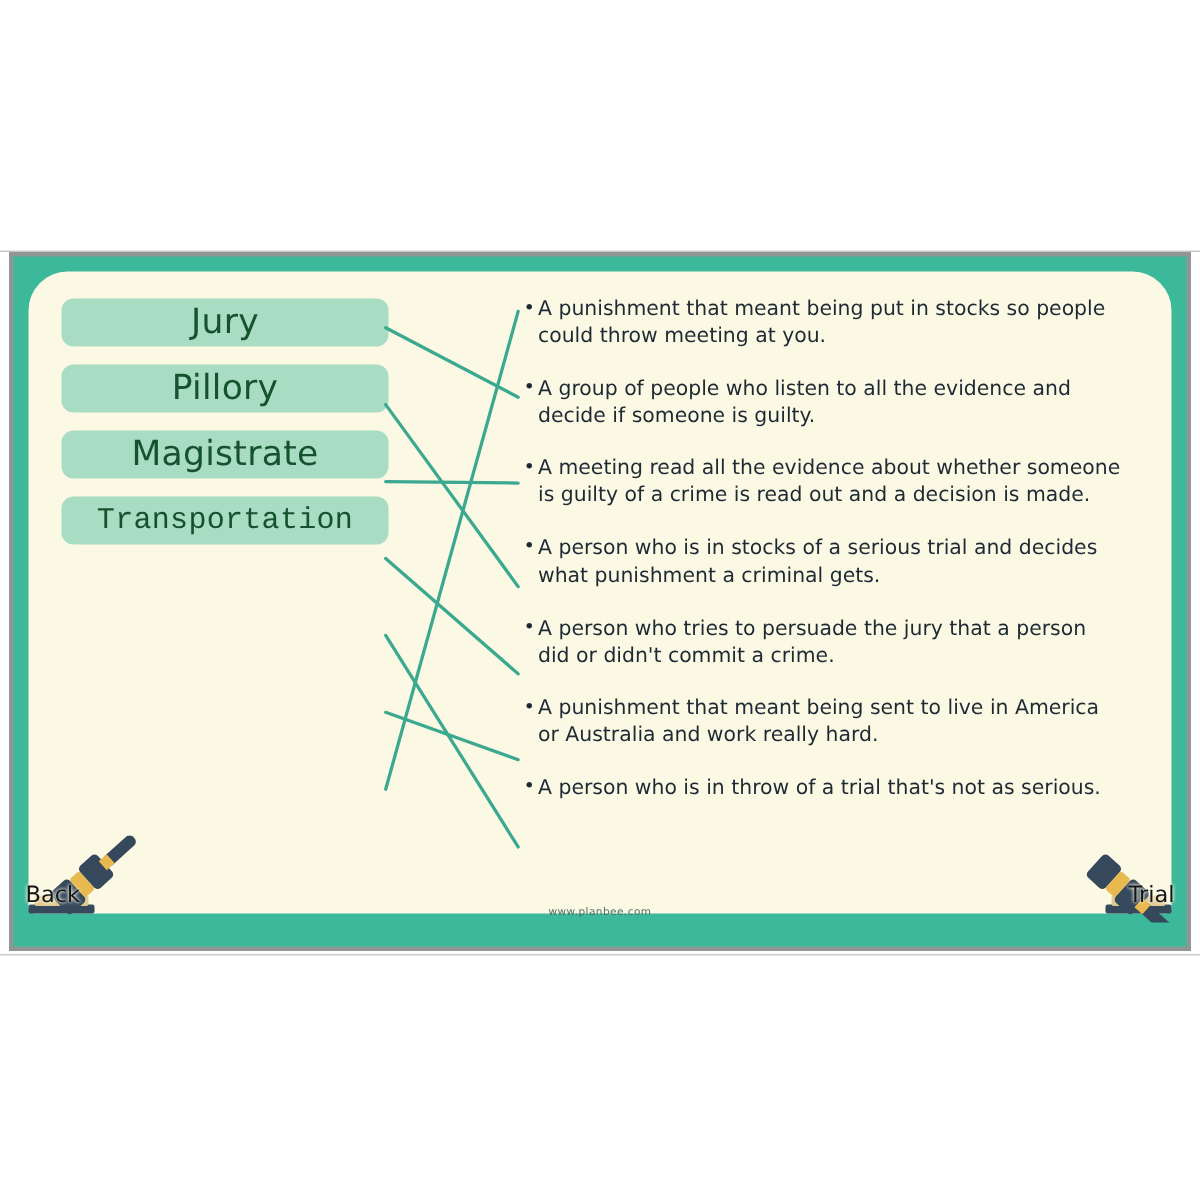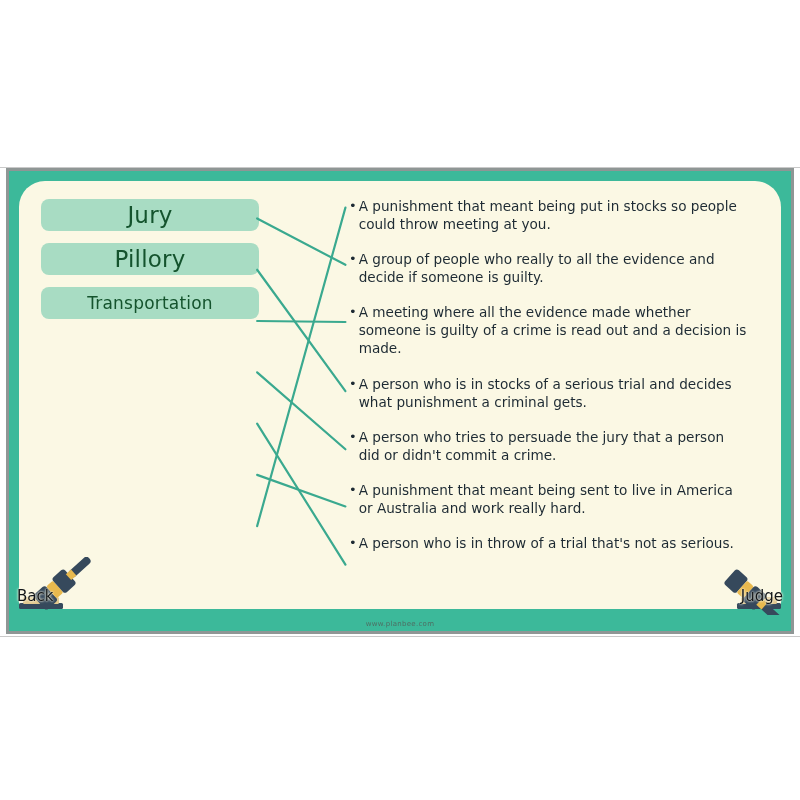--- a/index.html
+++ b/index.html
@@ -81,21 +81,21 @@
     display: flex;
     align-items: center;
     justify-content: center;
     color: #14532d;
     font-size: 23px;
     font-family: "DejaVu Sans", sans-serif;
     font-weight: 400;
     letter-spacing: 0.2px;
     cursor: pointer;
   }
-  .word-card.tight { font-size: 17px; }
+  .word-card.tight { font-size: 20px; font-family: Liberation Mono, monospace; }
 
   
   .def-col {
     position: absolute;
     left: 330px;
     top: 16px;
     right: 10px;
   }
   .def-item {
     display: flex;
@@ -122,21 +122,21 @@
     top: 0;
     width: 100%;
     height: 100%;
     pointer-events: none;
   }
 
   
   .watermark {
     position: absolute;
     left: 0;
-    bottom: 3px;
+    bottom: 19px;
     width: 100%;
     text-align: center;
     color: #4e6e63;
     font-size: 7px;
     font-family: "DejaVu Sans", sans-serif;
     letter-spacing: 0.3px;
   }
 
   
   .nav-btn {
@@ -182,37 +182,40 @@
 
       <div class="panel">
 
         <div class="word-col">
           <div class="word-card">
             <span>Jury</span>
           </div>
           <div class="word-card">
             <span>Pillory</span>
           </div>
+          <div class="word-card">
+            <span>Magistrate</span>
+          </div>
           <div class="word-card tight">
             <span>Transportation</span>
           </div>
         </div>
 
         <div class="def-col">
           <div class="def-item">
             <span class="def-bullet">•</span>
             <span class="def-text">A punishment that meant being put in stocks so people could throw meeting at you.</span>
           </div>
           <div class="def-item">
             <span class="def-bullet">•</span>
-            <span class="def-text">A group of people who really to all the evidence and decide if someone is guilty.</span>
-          </div>
-          <div class="def-item">
-            <span class="def-bullet">•</span>
-            <span class="def-text">A meeting where all the evidence made whether someone is guilty of a crime is read out and a decision is made.</span>
+            <span class="def-text">A group of people who listen to all the evidence and decide if someone is guilty.</span>
+          </div>
+          <div class="def-item">
+            <span class="def-bullet">•</span>
+            <span class="def-text">A meeting read all the evidence about whether someone is guilty of a crime is read out and a decision is made.</span>
           </div>
           <div class="def-item">
             <span class="def-bullet">•</span>
             <span class="def-text">A person who is in stocks of a serious trial and decides what punishment a criminal gets.</span>
           </div>
           <div class="def-item">
             <span class="def-bullet">•</span>
             <span class="def-text">A person who tries to persuade the jury that a person did or didn't commit a crime.</span>
           </div>
           <div class="def-item">
@@ -259,19 +262,19 @@
           <rect x="42" y="46" width="44" height="6" rx="1.5" fill="#36495c"></rect>
           <rect x="46" y="40" width="36" height="7" rx="1.5" fill="#e2c98f"></rect>
           <g transform="rotate(42 46 26)">
             <rect x="33" y="18" width="16" height="20" rx="3" fill="#36495c"></rect>
             <rect x="49" y="20" width="9" height="16" rx="2" fill="#e8b94e"></rect>
             <rect x="58" y="18" width="16" height="20" rx="3" fill="#36495c"></rect>
             <rect x="74" y="24" width="26" height="8" rx="3.5" fill="#36495c"></rect>
             <rect x="72" y="24" width="7" height="8" fill="#e8b94e"></rect>
           </g>
         </svg>
-        <span class="nav-label">Judge</span>
+        <span class="nav-label">Trial</span>
       </div>
 
     </div>
   </div>
 
 </div>
 
 </body></html>

